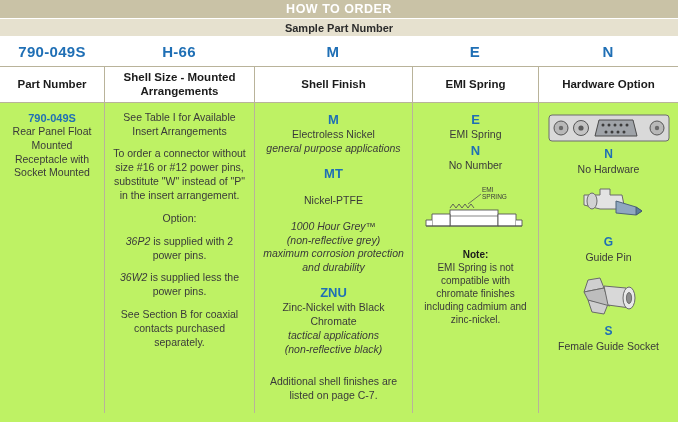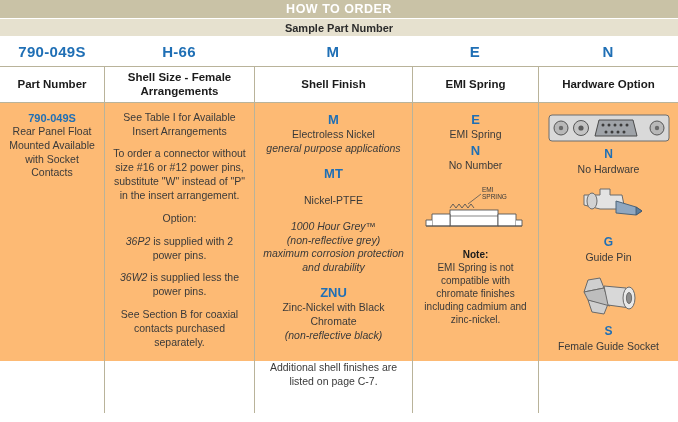--- a/index.html
+++ b/index.html
@@ -8,23 +8,23 @@
     background: #ffffff;
   }
   body {
     width: 678px; height: 422px;
     font-family: "Liberation Sans", sans-serif;
     font-size: 11px;
     color: #333333;
     overflow: hidden;
   }
   .sheet {
-    width: 678px; height: 361px;
+    width: 678px; height: 422px;
     position: relative;
-    background: #fdba74;
+    background: #bef264;
   }
   
   .how-to-order {
     height: 19px;
     background: #c9c2a6;
     color: #ffffff;
     font-weight: bold;
     font-size: 12.5px;
     letter-spacing: .5px;
     display: flex;
@@ -133,31 +133,31 @@
   <div class="codes-row">
     <div class="cell c0">790-049S</div>
     <div class="cell c1">H-66</div>
     <div class="cell c2">M</div>
     <div class="cell c3">E</div>
     <div class="cell c4">N</div>
   </div>
 
   <div class="titles-row">
     <div class="cell c0">Part Number</div>
-    <div class="cell c1">Shell Size - Female Arrangements</div>
+    <div class="cell c1">Shell Size - Mounted Arrangements</div>
     <div class="cell c2">Shell Finish</div>
     <div class="cell c3">EMI Spring</div>
     <div class="cell c4">Hardware Option</div>
   </div>
 
   <div class="body-row">
 
     <div class="cell c0">
       <div class="col0-title">790-049S</div>
-      <div class="col0-sub">Rear Panel Float Mounted Available with Socket Contacts</div>
+      <div class="col0-sub">Rear Panel Float Mounted Receptacle with Socket Mounted</div>
     </div>
 
     <div class="cell c1">
       <div class="para">See Table I for Available Insert Arrangements</div>
       <div class="para">To order a connector without size #16 or #12 power pins, substitute "W" instead of "P" in the insert arrangement.</div>
       <div class="para">Option:</div>
       <div class="para">
         <span class="bold ital">36P2</span><span> is supplied with 2 power pins.</span>
       </div>
       <div class="para">
@@ -172,20 +172,21 @@
       <div class="ital">general purpose applications</div>
       <div class="gap"></div>
       <div class="code-lg">MT</div>
       <div class="bold">Nickel-PTFE</div>
       <div class="ital bold">1000 Hour Grey™</div>
       <div class="ital">(non-reflective grey)</div>
       <div class="ital">maximum corrosion protection and durability</div>
       <div class="gap"></div>
       <div class="code-lg">ZNU</div>
       <div>Zinc-Nickel with Black Chromate</div>
+      <div class="ital">tactical applications</div>
       <div class="ital">(non-reflective black)</div>
       <div class="gap"></div>
       <div class="gap"></div>
       <div>Additional shell finishes are listed on page C-7.</div>
     </div>
 
     <div class="cell c3">
       <div class="code-lg">E</div>
       <div>EMI Spring</div>
       <div class="code-lg">N</div>

